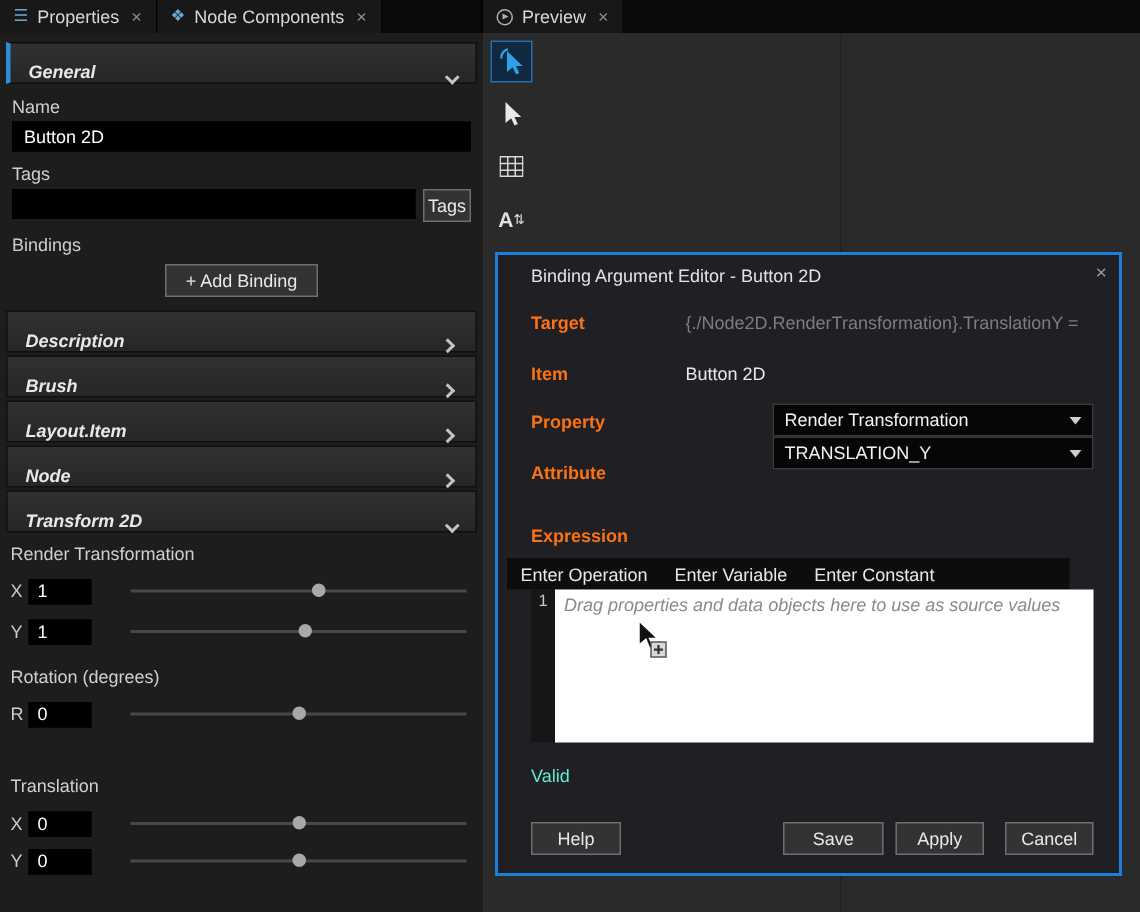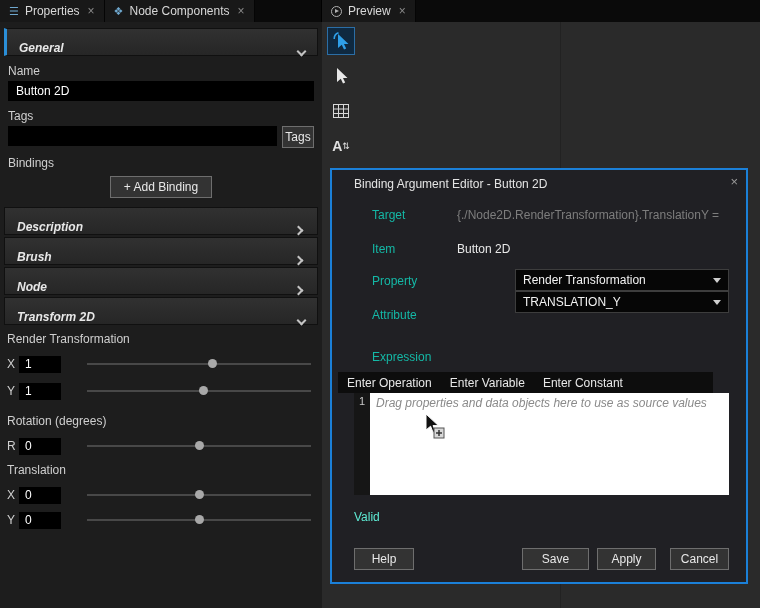--- a/index.html
+++ b/index.html
@@ -60,21 +60,21 @@
   .tool { width:28px; height:28px; display:flex; align-items:center; justify-content:center; }
   .tool.active { background:#0f2940; border:1px solid #2b6ea6; }
   .text-tool { color:#e0e0e0; font-weight:bold; font-size:14px; line-height:1; }
   .text-tool small { font-size:9px; font-weight:normal; vertical-align:2px; }
 
   
   .dialog { position:absolute; left:330px; top:168px; width:418px; height:416px; background:#202024;
             border:2px solid #1b80d8; z-index:10; }
   .dlg-title { position:absolute; top:7px; left:22px; color:#e4e4e4; }
   .dlg-close { position:absolute; top:4px; right:8px; color:#9a9a9a; font-size:13px; }
-  .dlg-label { position:absolute; left:40px; color:#14b8a6; }
+  .dlg-label { position:absolute; left:22px; color:#f97316;font-weight:bold; }
   .dlg-value { position:absolute; left:125px; }
   .dropdown { position:absolute; left:183px; width:214px; height:22px; background:#060606; border:1px solid #3d3d3d;
               color:#f2f2f2; display:flex; align-items:center; padding:0 7px; }
   .dd-arrow { margin-left:auto; width:0; height:0; border-left:4px solid transparent; border-right:4px solid transparent;
               border-top:5px solid #cfcfcf; }
   .expr-hdr { position:absolute; top:202px; left:6px; width:375px; height:21px; background:#0d0d0d;
               display:flex; align-items:center; gap:18px; padding-left:9px; color:#e8e8e8; }
   .expr-body { position:absolute; top:223px; left:22px; width:375px; height:102px; display:flex; }
   .gutter { width:16px; background:#161616; color:#c8c8c8; font-size:11px; text-align:center; padding-top:2px; }
   .editor { flex:1; background:#fff; position:relative; }
@@ -136,20 +136,24 @@
   <div class="sections">
     <div class="sec-hdr">
       <span>Description</span>
       <span class="chev right"></span>
     </div>
     <div class="sec-hdr">
       <span>Brush</span>
       <span class="chev right"></span>
     </div>
     <div class="sec-hdr">
+      <span>Layout.Item</span>
+      <span class="chev right"></span>
+    </div>
+    <div class="sec-hdr">
       <span>Node</span>
       <span class="chev right"></span>
     </div>
     <div class="sec-hdr">
       <span>Transform 2D</span>
       <span class="chev down"></span>
     </div>
   </div>
 
   <div class="sub-label">Render Transformation</div>
@@ -177,21 +181,21 @@
 
   <div class="slider-row">
     <span class="axis">R</span>
     <input class="num-input" value="0" style="">
     <div class="slider">
       <div class="track"></div>
       <div class="handle" style="left:48%;"></div>
     </div>
   </div>
 
-  <div class="sub-label" style="margin-top:8px;">Translation</div>
+  <div class="sub-label" style="margin-top:32px;">Translation</div>
 
   <div class="slider-row">
     <span class="axis">X</span>
     <input class="num-input" value="0" style="">
     <div class="slider">
       <div class="track"></div>
       <div class="handle" style="left:48%;"></div>
     </div>
   </div>
 

